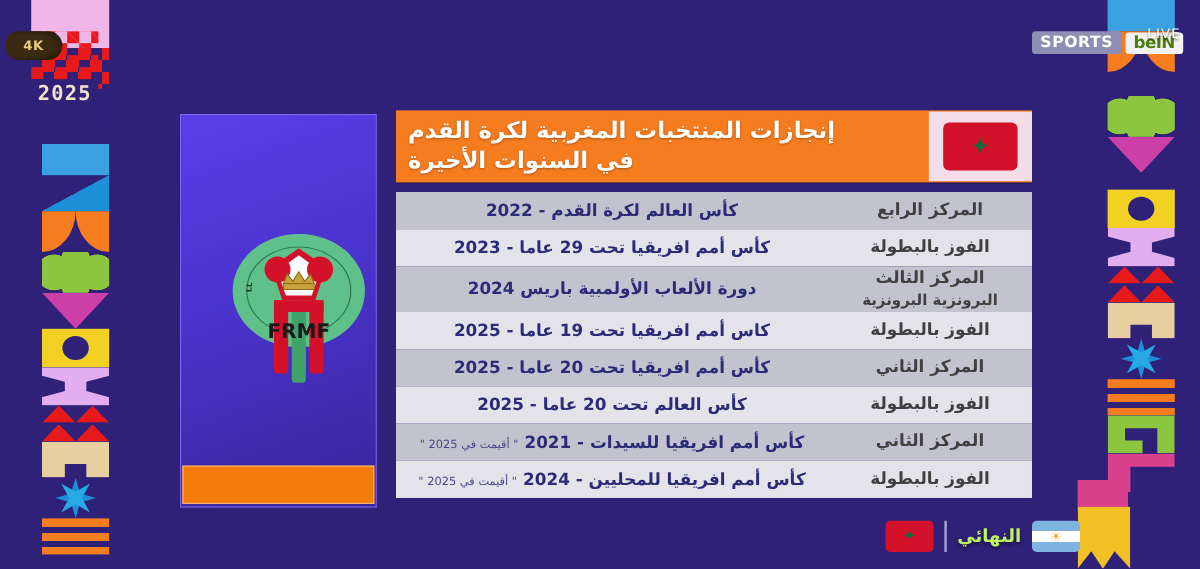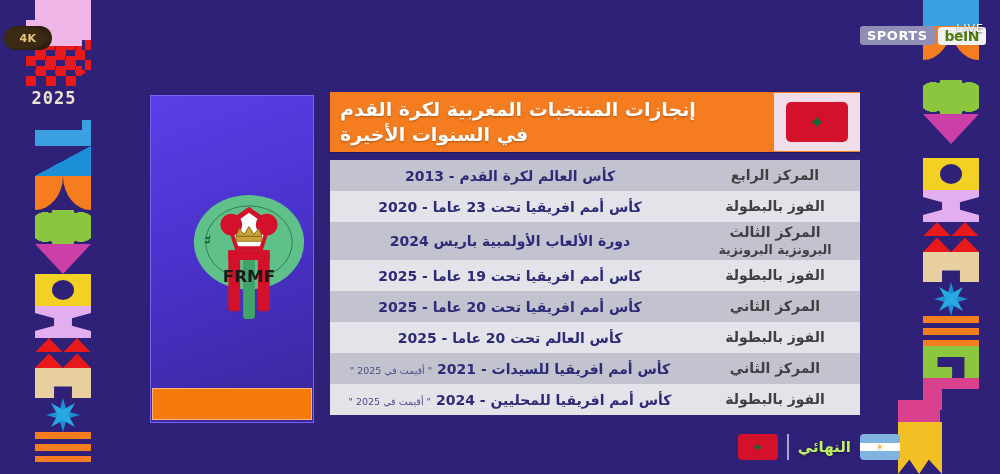--- a/index.html
+++ b/index.html
@@ -126,21 +126,21 @@
   #badge-4k::after {
     content:""; position:absolute; right:-14px; top:2px;
     width:22px; height:20px;
     background: conic-gradient(from 200deg at 0% 50%, #f57c1f 0 40deg, transparent 41deg);
     opacity:.85;
   }
 
   
   #graphic-2025 {
     position:absolute; left:26px; top:0; width:56px; height:110px;
-    display:flex; flex-direction:column; align-items:center; z-index:4;margin-top:20px;
+    display:flex; flex-direction:column; align-items:center; z-index:4;
   }
   #graphic-2025 .top-pink { width:100%; height:26px; background:#f0b6e8; }
   #graphic-2025 .checks {
     width:100%; height:40px;
     background:
       linear-gradient(45deg,#e8191a 25%,transparent 25%,transparent 75%,#e8191a 75%),
       linear-gradient(45deg,#e8191a 25%,transparent 25%,transparent 75%,#e8191a 75%);
     background-size:20px 20px; background-position:0 0,10px 10px;
   }
   #graphic-2025 .year {
@@ -368,25 +368,25 @@
     </div>
     <div id="title-text">
       <div>إنجازات المنتخبات المغربية لكرة القدم</div>
       <div>في السنوات الأخيرة</div>
     </div>
   </div>
 
   <div id="achievements-table">
       <div class="row odd">
         <div class="cell-result">المركز الرابع</div>
-        <div class="cell-event"><span>كأس العالم لكرة القدم - 2013</span></div>
+        <div class="cell-event"><span>كأس العالم لكرة القدم - 2022</span></div>
       </div>
       <div class="row even">
         <div class="cell-result">الفوز بالبطولة</div>
-        <div class="cell-event"><span>كأس أمم افريقيا تحت 23 عاما - 2020</span></div>
+        <div class="cell-event"><span>كأس أمم افريقيا تحت 29 عاما - 2023</span></div>
       </div>
       <div class="row odd">
         <div class="cell-result">المركز الثالث<span class="sub">البرونزية البرونزية</span></div>
         <div class="cell-event"><span>دورة الألعاب الأولمبية باريس 2024</span></div>
       </div>
       <div class="row even">
         <div class="cell-result">الفوز بالبطولة</div>
         <div class="cell-event"><span>كاس أمم افريقيا تحت 19 عاما - 2025</span></div>
       </div>
       <div class="row odd">

